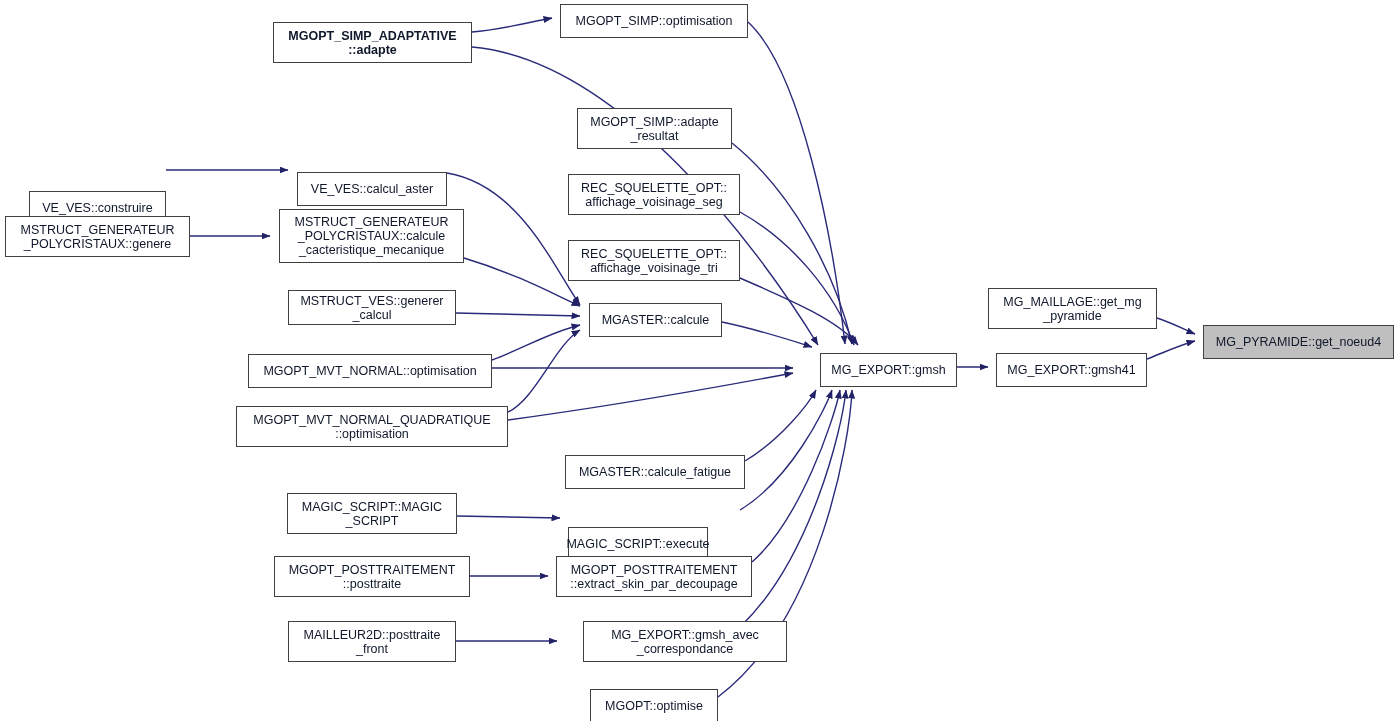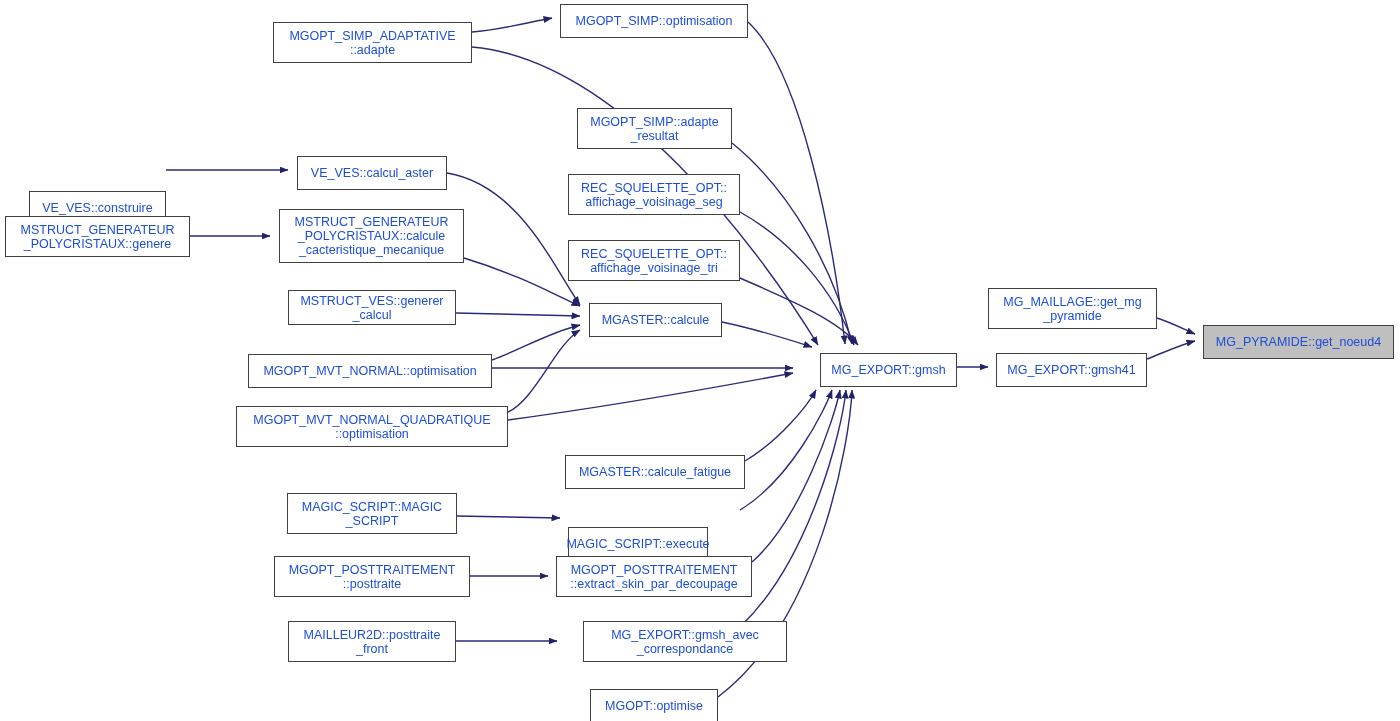--- a/index.html
+++ b/index.html
@@ -25,21 +25,21 @@
   }
   .node {
     position: absolute;
     box-sizing: border-box;
     background: #ffffff;
     border: 1px solid #404040;
     display: flex;
     align-items: center;
     justify-content: center;
     text-align: center;
-    color: #1d4ed8;
+    color: #0f172a;
     font-size: 12.5px;
     line-height: 14px;
     letter-spacing: 0px;
     white-space: pre-line;
     padding: 16px 3px;
     z-index: 5;
   }
   .node.highlight {
     background: #bfbfbf;
     border-color: #404040;
@@ -82,26 +82,26 @@
         <path d="M 470,576 L 548,576" fill="none" stroke="#2a2a7a" stroke-width="1.4" marker-end="url(#arrowhead)"></path>
         <path d="M 752,562 C 800,520 834,420 840,390" fill="none" stroke="#2a2a7a" stroke-width="1.4" marker-end="url(#arrowhead)"></path>
         <path d="M 456,641 L 557,641" fill="none" stroke="#2a2a7a" stroke-width="1.4" marker-end="url(#arrowhead)"></path>
         <path d="M 741,626 C 810,560 842,430 846,390" fill="none" stroke="#2a2a7a" stroke-width="1.4" marker-end="url(#arrowhead)"></path>
         <path d="M 718,697 C 820,620 850,440 852,390" fill="none" stroke="#2a2a7a" stroke-width="1.4" marker-end="url(#arrowhead)"></path>
       </g>
   </svg>
 
   <div id="node-group">
       <div class="node" style="left: 560px; top: 4px; width: 188px; height: 29px;">MGOPT_SIMP::optimisation</div>
-      <div class="node" style="left: 273px; top: 22px; width: 199px; height: 41px;">MGOPT_SIMP_ADAPTATIVE
+      <div class="node" style="left: 273px; top: 22px; width: 199px; height: 41px; font-weight: bold;">MGOPT_SIMP_ADAPTATIVE
 ::adapte</div>
       <div class="node" style="left: 577px; top: 108px; width: 155px; height: 41px;">MGOPT_SIMP::adapte
 _resultat</div>
       <div class="node" style="left: 29px; top: 156px; width: 137px; height: 29px; margin-top: 35px;">VE_VES::construire</div>
-      <div class="node" style="left: 297px; top: 156px; width: 150px; height: 19px;">VE_VES::calcul_aster</div>
+      <div class="node" style="left: 297px; top: 172px; width: 150px; height: 19px;">VE_VES::calcul_aster</div>
       <div class="node" style="left: 568px; top: 174px; width: 172px; height: 41px;">REC_SQUELETTE_OPT::
 affichage_voisinage_seg</div>
       <div class="node" style="left: 5px; top: 216px; width: 185px; height: 41px;">MSTRUCT_GENERATEUR
 _POLYCRISTAUX::genere</div>
       <div class="node" style="left: 279px; top: 209px; width: 185px; height: 54px;">MSTRUCT_GENERATEUR
 _POLYCRISTAUX::calcule
 _cacteristique_mecanique</div>
       <div class="node" style="left: 568px; top: 240px; width: 172px; height: 41px;">REC_SQUELETTE_OPT::
 affichage_voisinage_tri</div>
       <div class="node" style="left: 988px; top: 288px; width: 169px; height: 41px;">MG_MAILLAGE::get_mg

